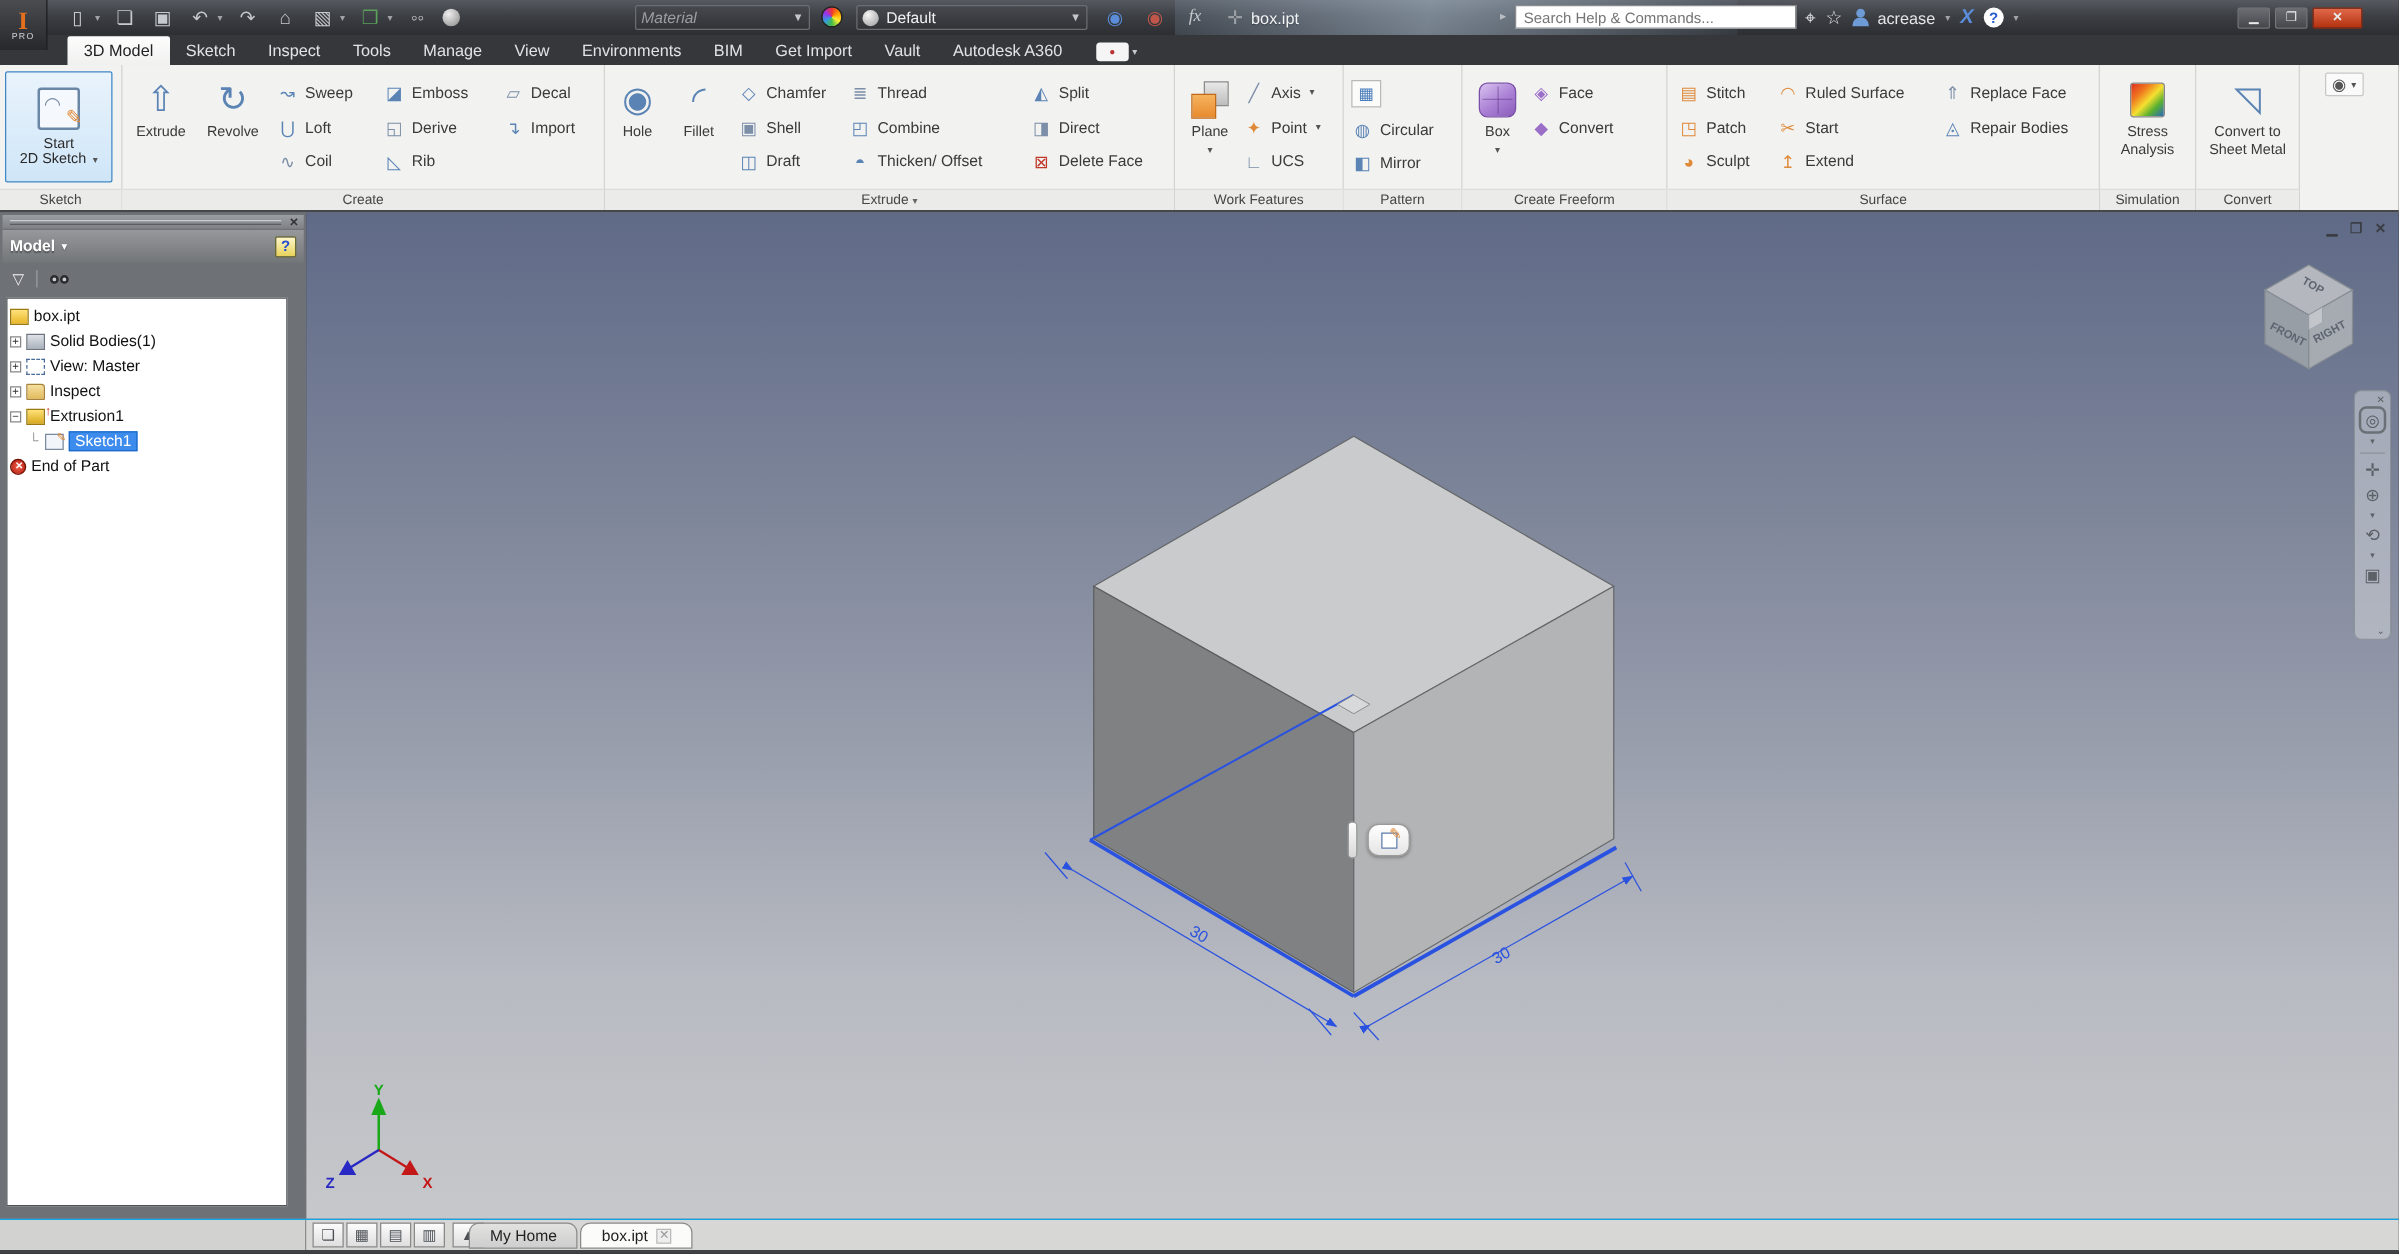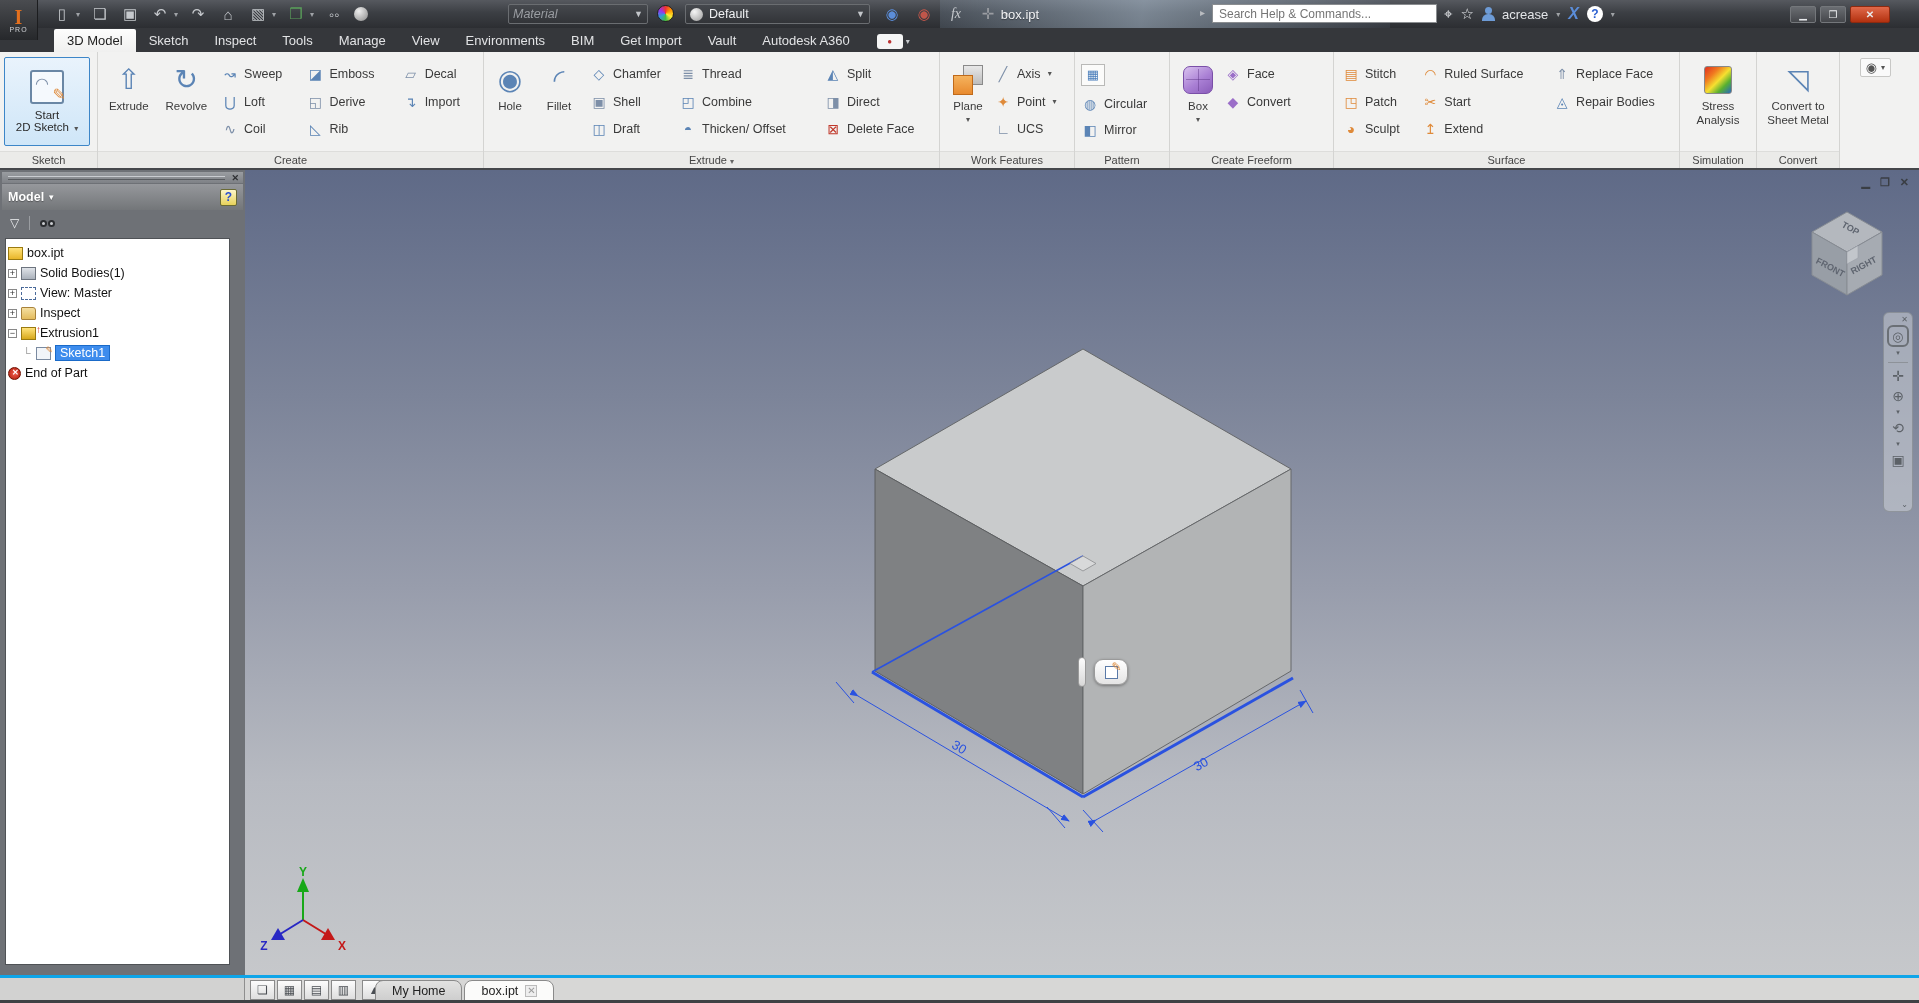--- a/index.html
+++ b/index.html
@@ -120,21 +120,21 @@
   #navbar .nic{font-size:14px;line-height:20px}
   #navbar .nbot{margin-top:auto;font-size:8px;padding-bottom:2px;align-self:flex-end;padding-right:4px}
   #minitools{position:absolute;left:833px;top:487px;display:flex;align-items:center;gap:8px}
   #minitools .pill{width:8px;height:30px;border-radius:4px;background:linear-gradient(#fdfdfd,#d8d8d8);border:1px solid #9a9a9a}
   #minitools .editbtn{width:34px;height:26px;border-radius:9px;background:linear-gradient(#ffffff,#e4e4e4);border:1px solid #9a9a9a;
     box-shadow:0 1px 3px rgba(0,0,0,.35);display:flex;align-items:center;justify-content:center}
   #minitools .editbtn .pg{width:13px;height:13px;background:#fff;border:1px solid #5a7aa8;position:relative}
   #minitools .editbtn .pg:after{content:"✎";position:absolute;right:-5px;top:-7px;color:#df8a3a;font-size:12px}
 
   
-  #bottombar{position:absolute;left:0;top:975px;width:1919px;height:26px;background:#d7d7d6;border-top:3px solid #0ea5e9}
+  #bottombar{position:absolute;left:0;top:975px;width:1919px;height:26px;background:#d7d7d6;border-top:1px solid #0ea5e9}
   #bb-left{position:absolute;left:0;top:0;width:245px;height:25px;border-right:1px solid #8e8e8e;background:#d2d2d1}
   .layoutbtns{position:absolute;left:250px;top:2px;display:flex;gap:2px}
   .lbtn{width:25px;height:20px;border:1px solid #8a8a8a;background:linear-gradient(#fcfcfc,#dedede);color:#4a4e53;
     display:flex;align-items:center;justify-content:center;font-size:12px}
   .doctabs{position:absolute;left:375px;top:2px;display:flex;align-items:flex-start;gap:2px}
   .dtab{height:21px;padding:0 16px;display:flex;align-items:center;gap:7px;font-size:12.5px;color:#222;
     border:1px solid #8a8a8a;border-radius:8px 8px 0 0;background:linear-gradient(#e2e2e1,#cecece)}
   .dtab.active{background:#fbfbfa}
   .dtab .tclose{font-size:10px;color:#9a9a9a;border:1px solid #bbb;width:12px;height:12px;line-height:10px;text-align:center;background:#eee}
   #bottomedge{position:absolute;left:0;top:1000px;width:1919px;height:3px;background:#3f4144}

